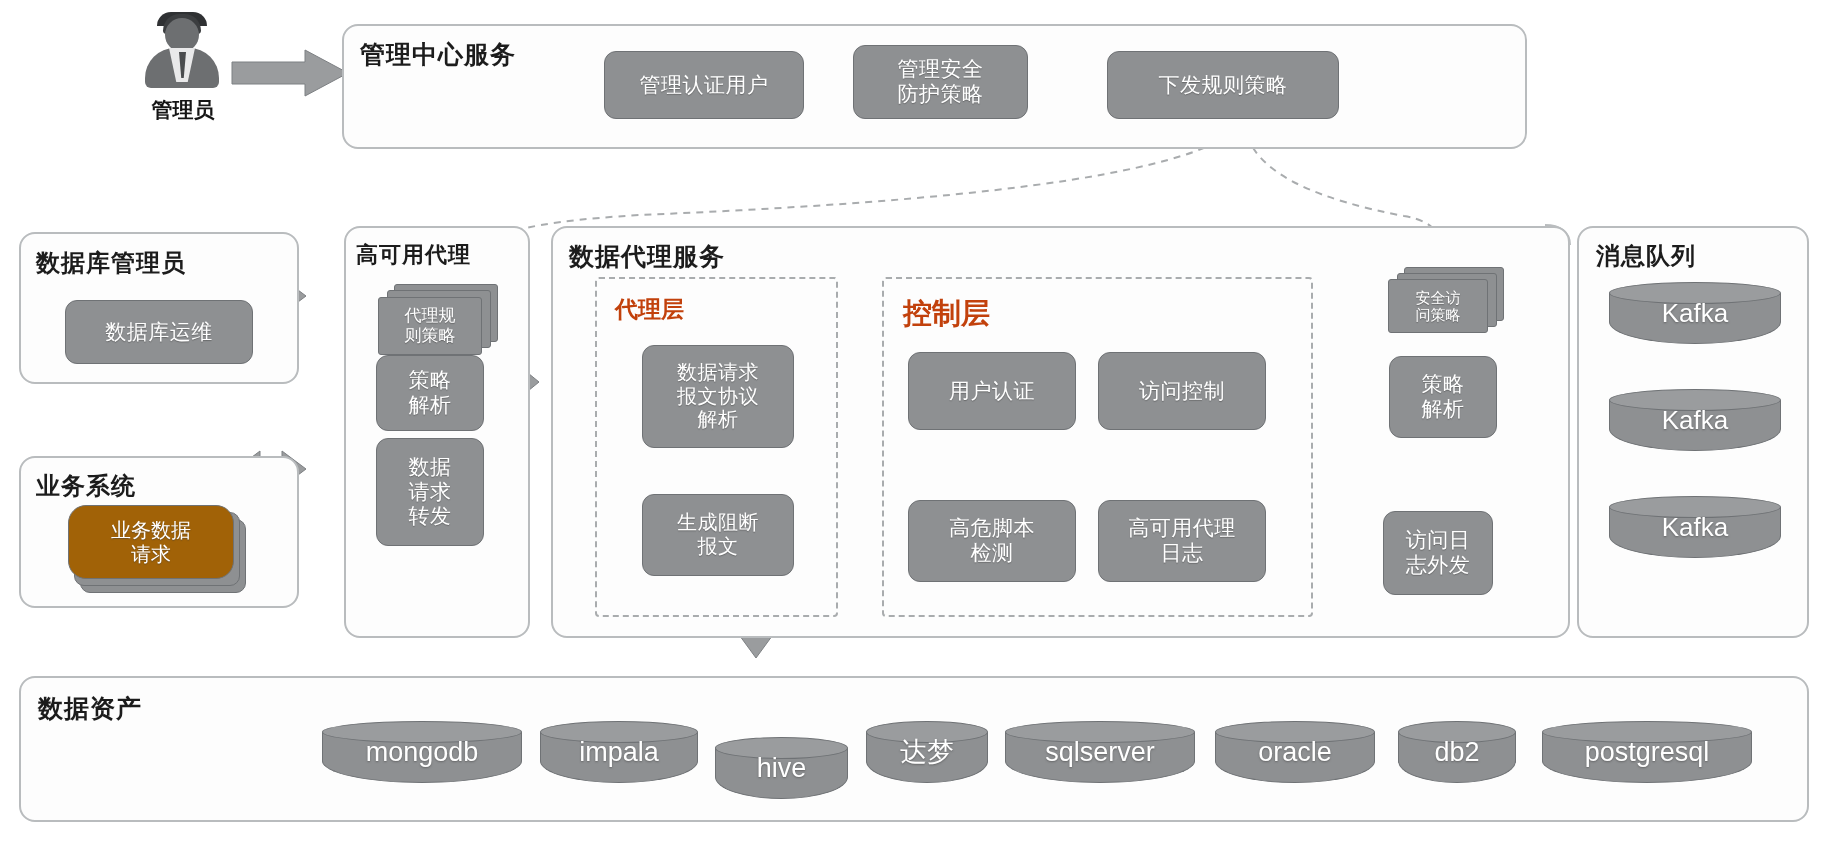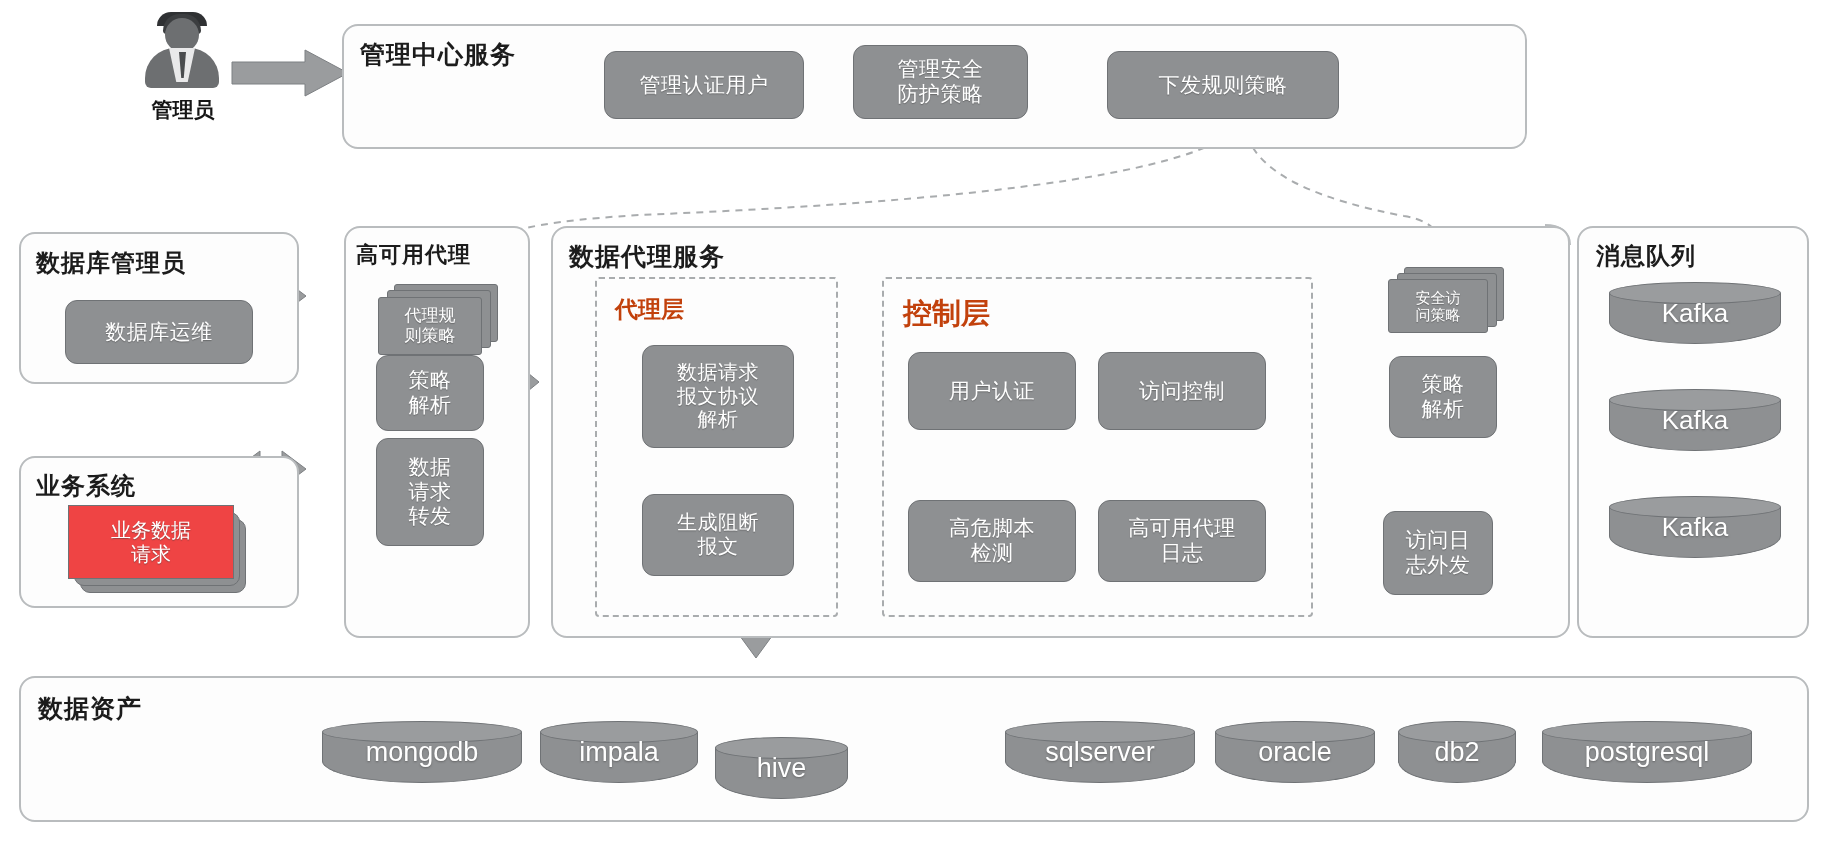--- a/index.html
+++ b/index.html
@@ -85,23 +85,23 @@
   .rstack{position:absolute;}
   .rstack .rsheet{
     position:absolute;
     background:#8e9092;
     border:1px solid #6f7275;
     border-radius:10px;
     box-sizing:border-box;
   }
   .rstack .rfront{
     position:absolute;
-    background:#ef4444;
-    border:1px solid #6f7275;
-    border-radius:0;
+    background:#a16207;
+    border:1px solid #6f7275;
+    border-radius:18px;
     color:#fff;
     display:flex;
     align-items:center;
     justify-content:center;
     text-align:center;
     line-height:1.2;
     box-sizing:border-box;
     text-shadow:0 1px 1px rgba(60,60,60,.5);
   }
   
@@ -396,20 +396,27 @@
         <span>mongodb</span>
       </div>
   </div>
   <div class="cyl" style="left:715px;top:737px;width:133px;height:62px;">
     <div class="body"></div>
       <div class="top"></div>
     <div class="label" style="font-size:27px;">
         <span>hive</span>
       </div>
   </div>
+  <div class="cyl" style="left:866px;top:721px;width:122px;height:62px;">
+    <div class="body"></div>
+      <div class="top"></div>
+    <div class="label" style="font-size:27px;">
+        <span>达梦</span>
+      </div>
+  </div>
   <div class="cyl" style="left:1005px;top:721px;width:190px;height:62px;">
     <div class="body"></div>
       <div class="top"></div>
     <div class="label" style="font-size:27px;">
         <span>sqlserver</span>
       </div>
   </div>
   <div class="cyl" style="left:1215px;top:721px;width:160px;height:62px;">
     <div class="body"></div>
       <div class="top"></div>

